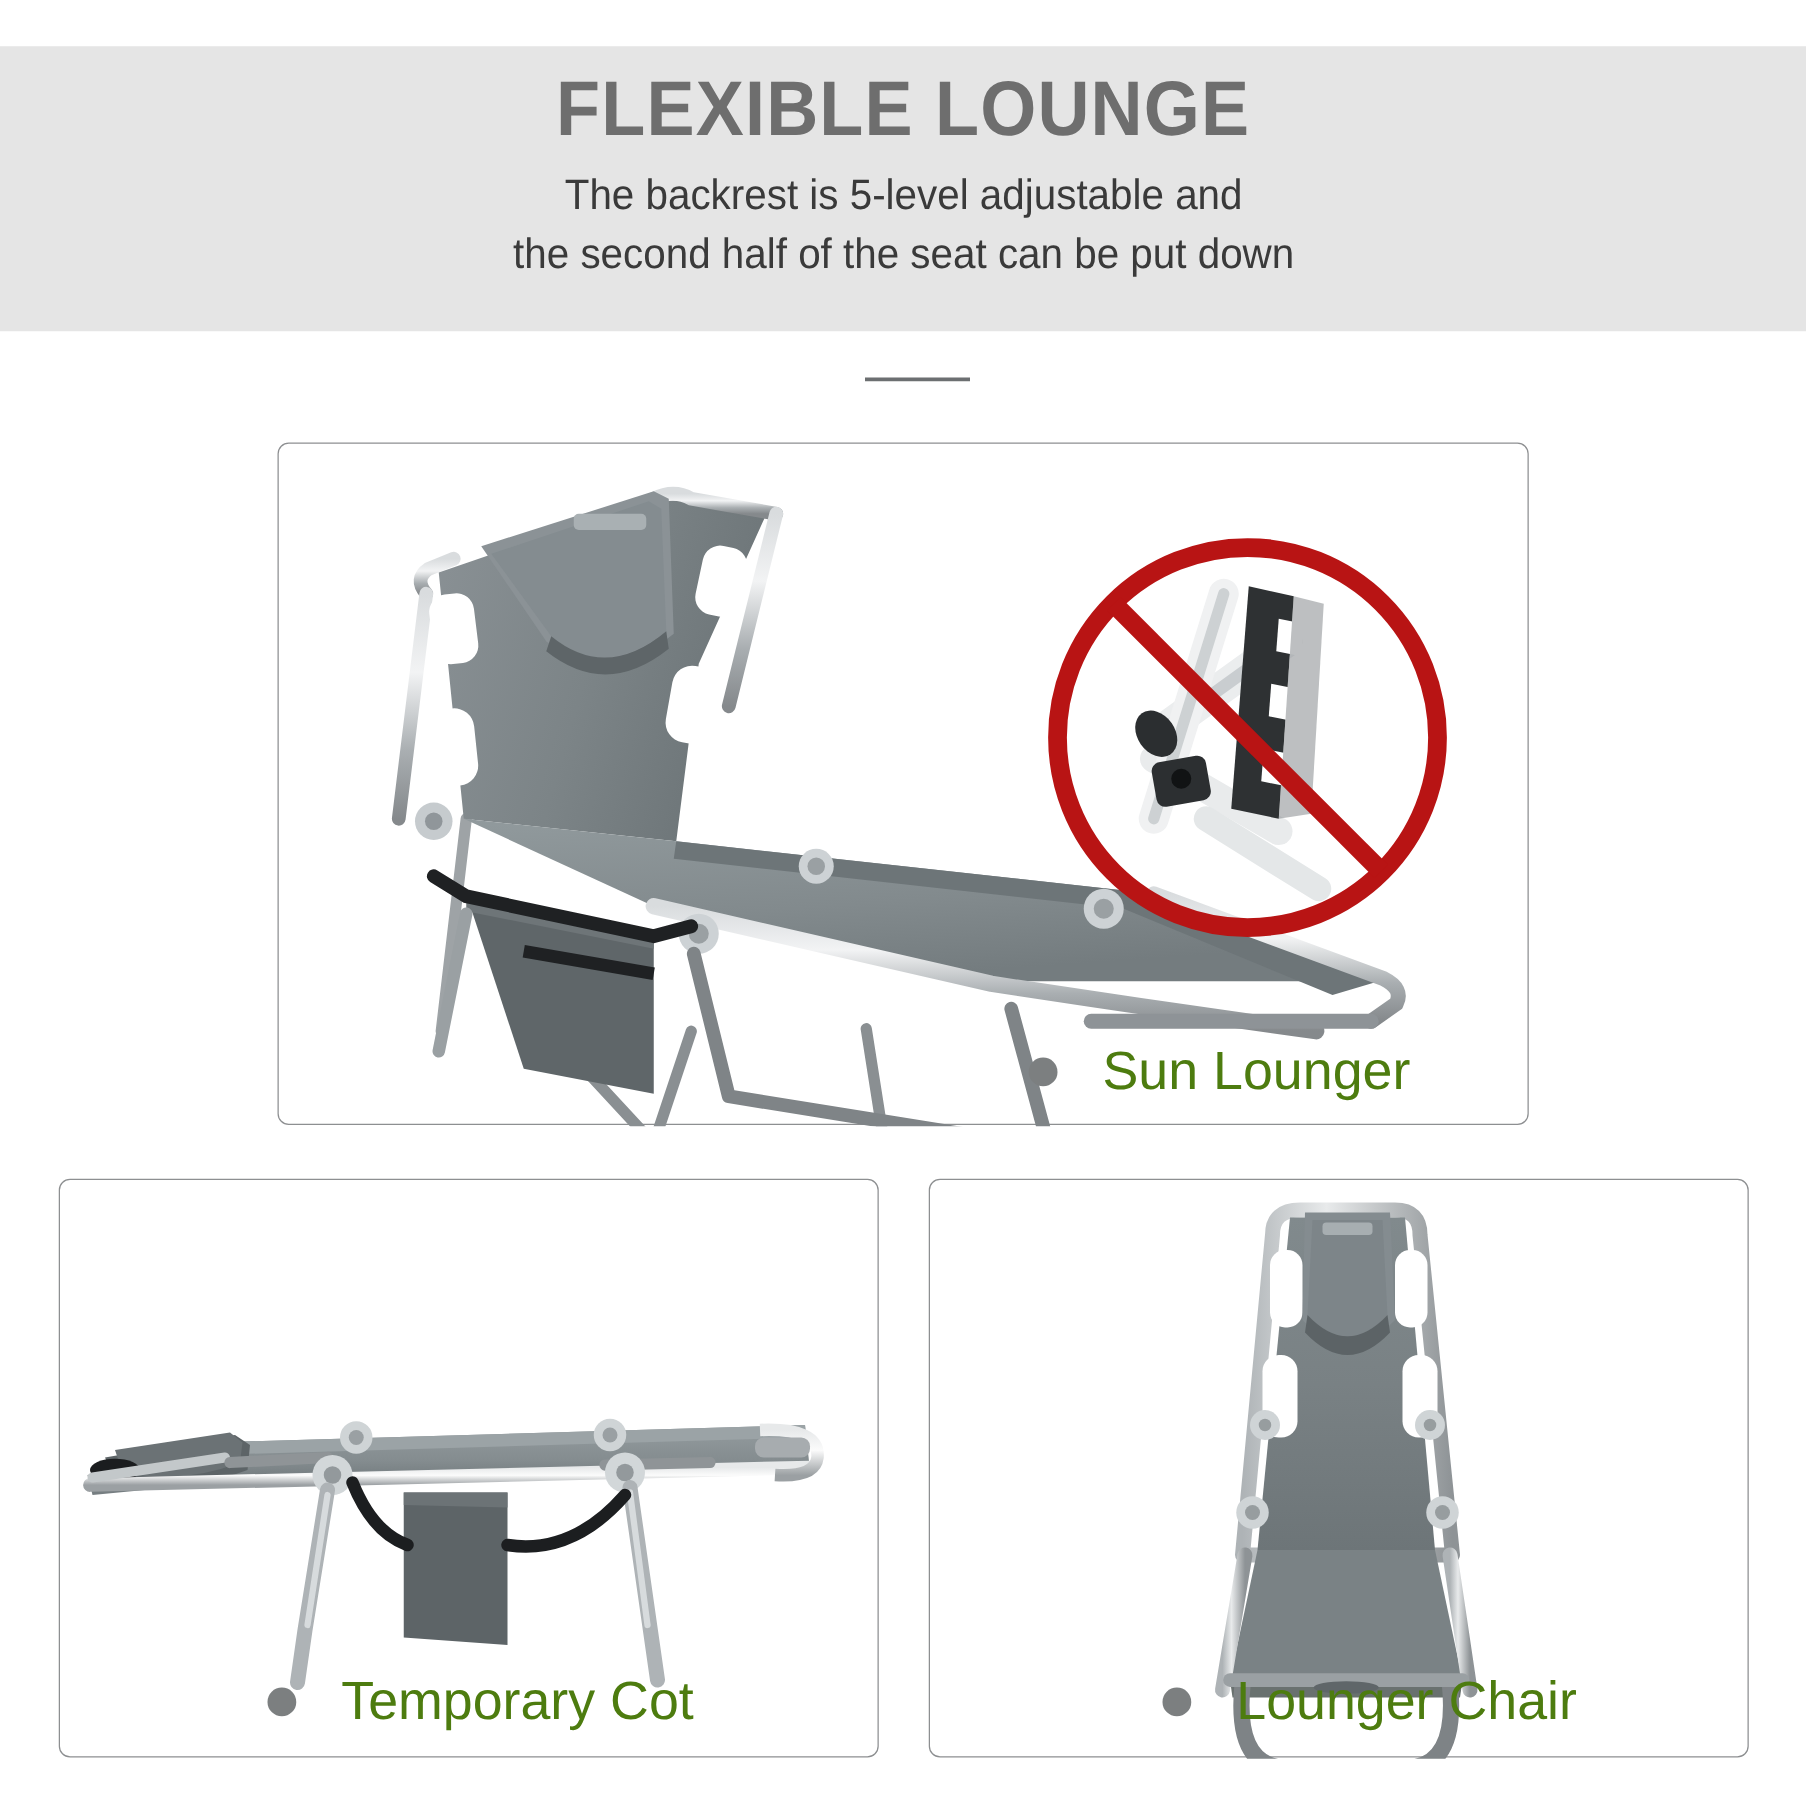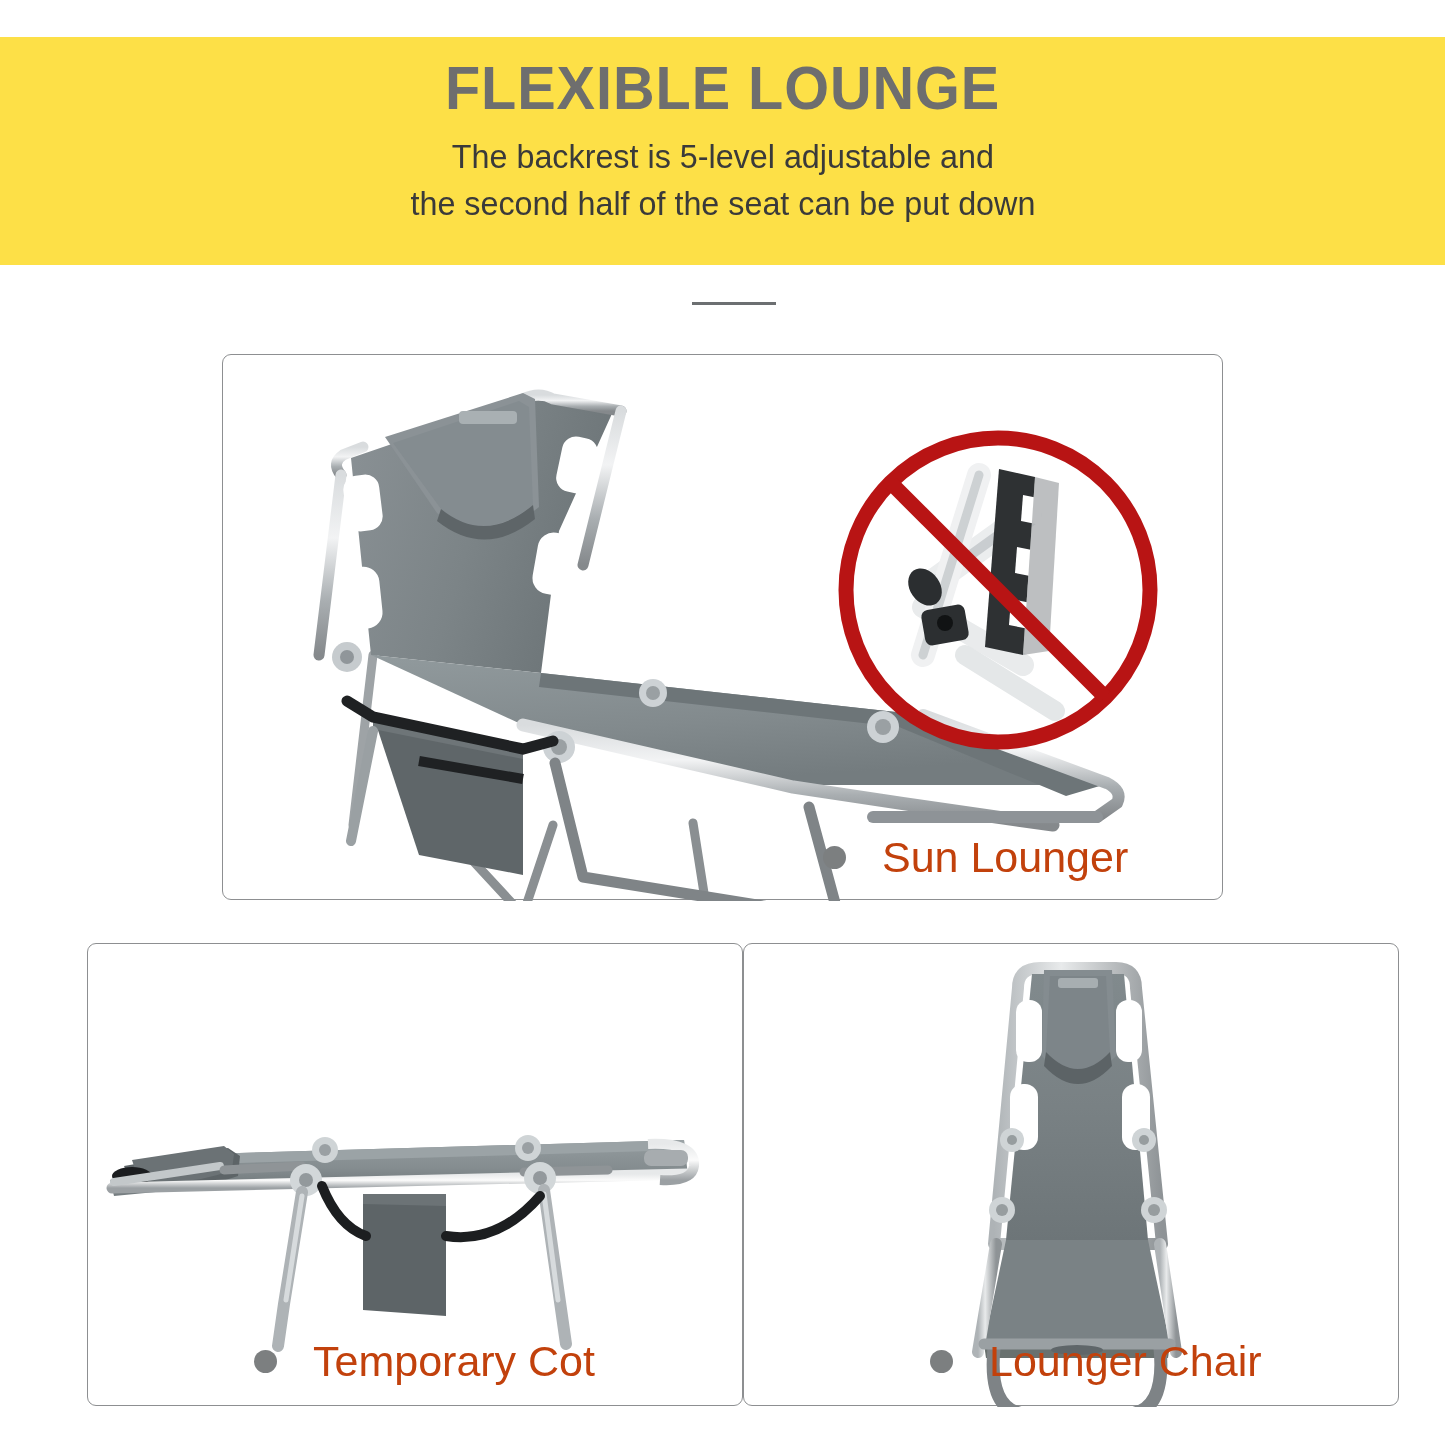--- a/index.html
+++ b/index.html
@@ -7,21 +7,21 @@
     width:1445px;height:1445px;
     background:#ffffff;
     font-family:"Liberation Sans", sans-serif;
     overflow:hidden;
     position:relative;
   }
 
   
   .header-band{
     position:absolute;left:0;top:37px;width:1445px;height:228px;
-    background:#fde047;
+    background:#e5e5e5;
     display:flex;flex-direction:column;align-items:center;justify-content:flex-start;
   }
   .headline{
     margin-top:19px;
     font-size:62px;
     font-weight:bold;
     letter-spacing:1px;
     color:#6e6e6e;
     line-height:1.02;
     transform:scaleX(0.93);
@@ -48,40 +48,40 @@
 
   
   .card{
     position:absolute;
     background:#ffffff;
     border:1.5px solid #8d8f91;
     border-radius:9px;
     box-sizing:border-box;
   }
   #card-top{ left:222px; top:354px; width:1001px; height:546px; }
-  #card-left{ left:47px; top:943px; width:656px; height:463px;margin-left:40px; }
+  #card-left{ left:47px; top:943px; width:656px; height:463px; }
   #card-right{ left:743px; top:943px; width:656px; height:463px; }
 
   .stage{position:absolute;left:0;top:0;width:100%;height:100%;}
   .stage svg{display:block;}
 
   
   .caption{
     position:absolute;
     display:flex;align-items:center;
   }
   .bullet{
     width:23px;height:23px;border-radius:50%;
     background:#7c7f80;
     flex:0 0 auto;
   }
   .caption-label{
     margin-left:36px;
     font-size:43px;
-    color:#c2410c;
+    color:#4d7c0f;
     white-space:nowrap;
     line-height:1;
   }
   #caption-top{ left:600px; top:481px; }
   #caption-left{ left:166px; top:396px; }
   #caption-right{ left:186px; top:396px; }
 </style>
 </head>
 <body>
 

